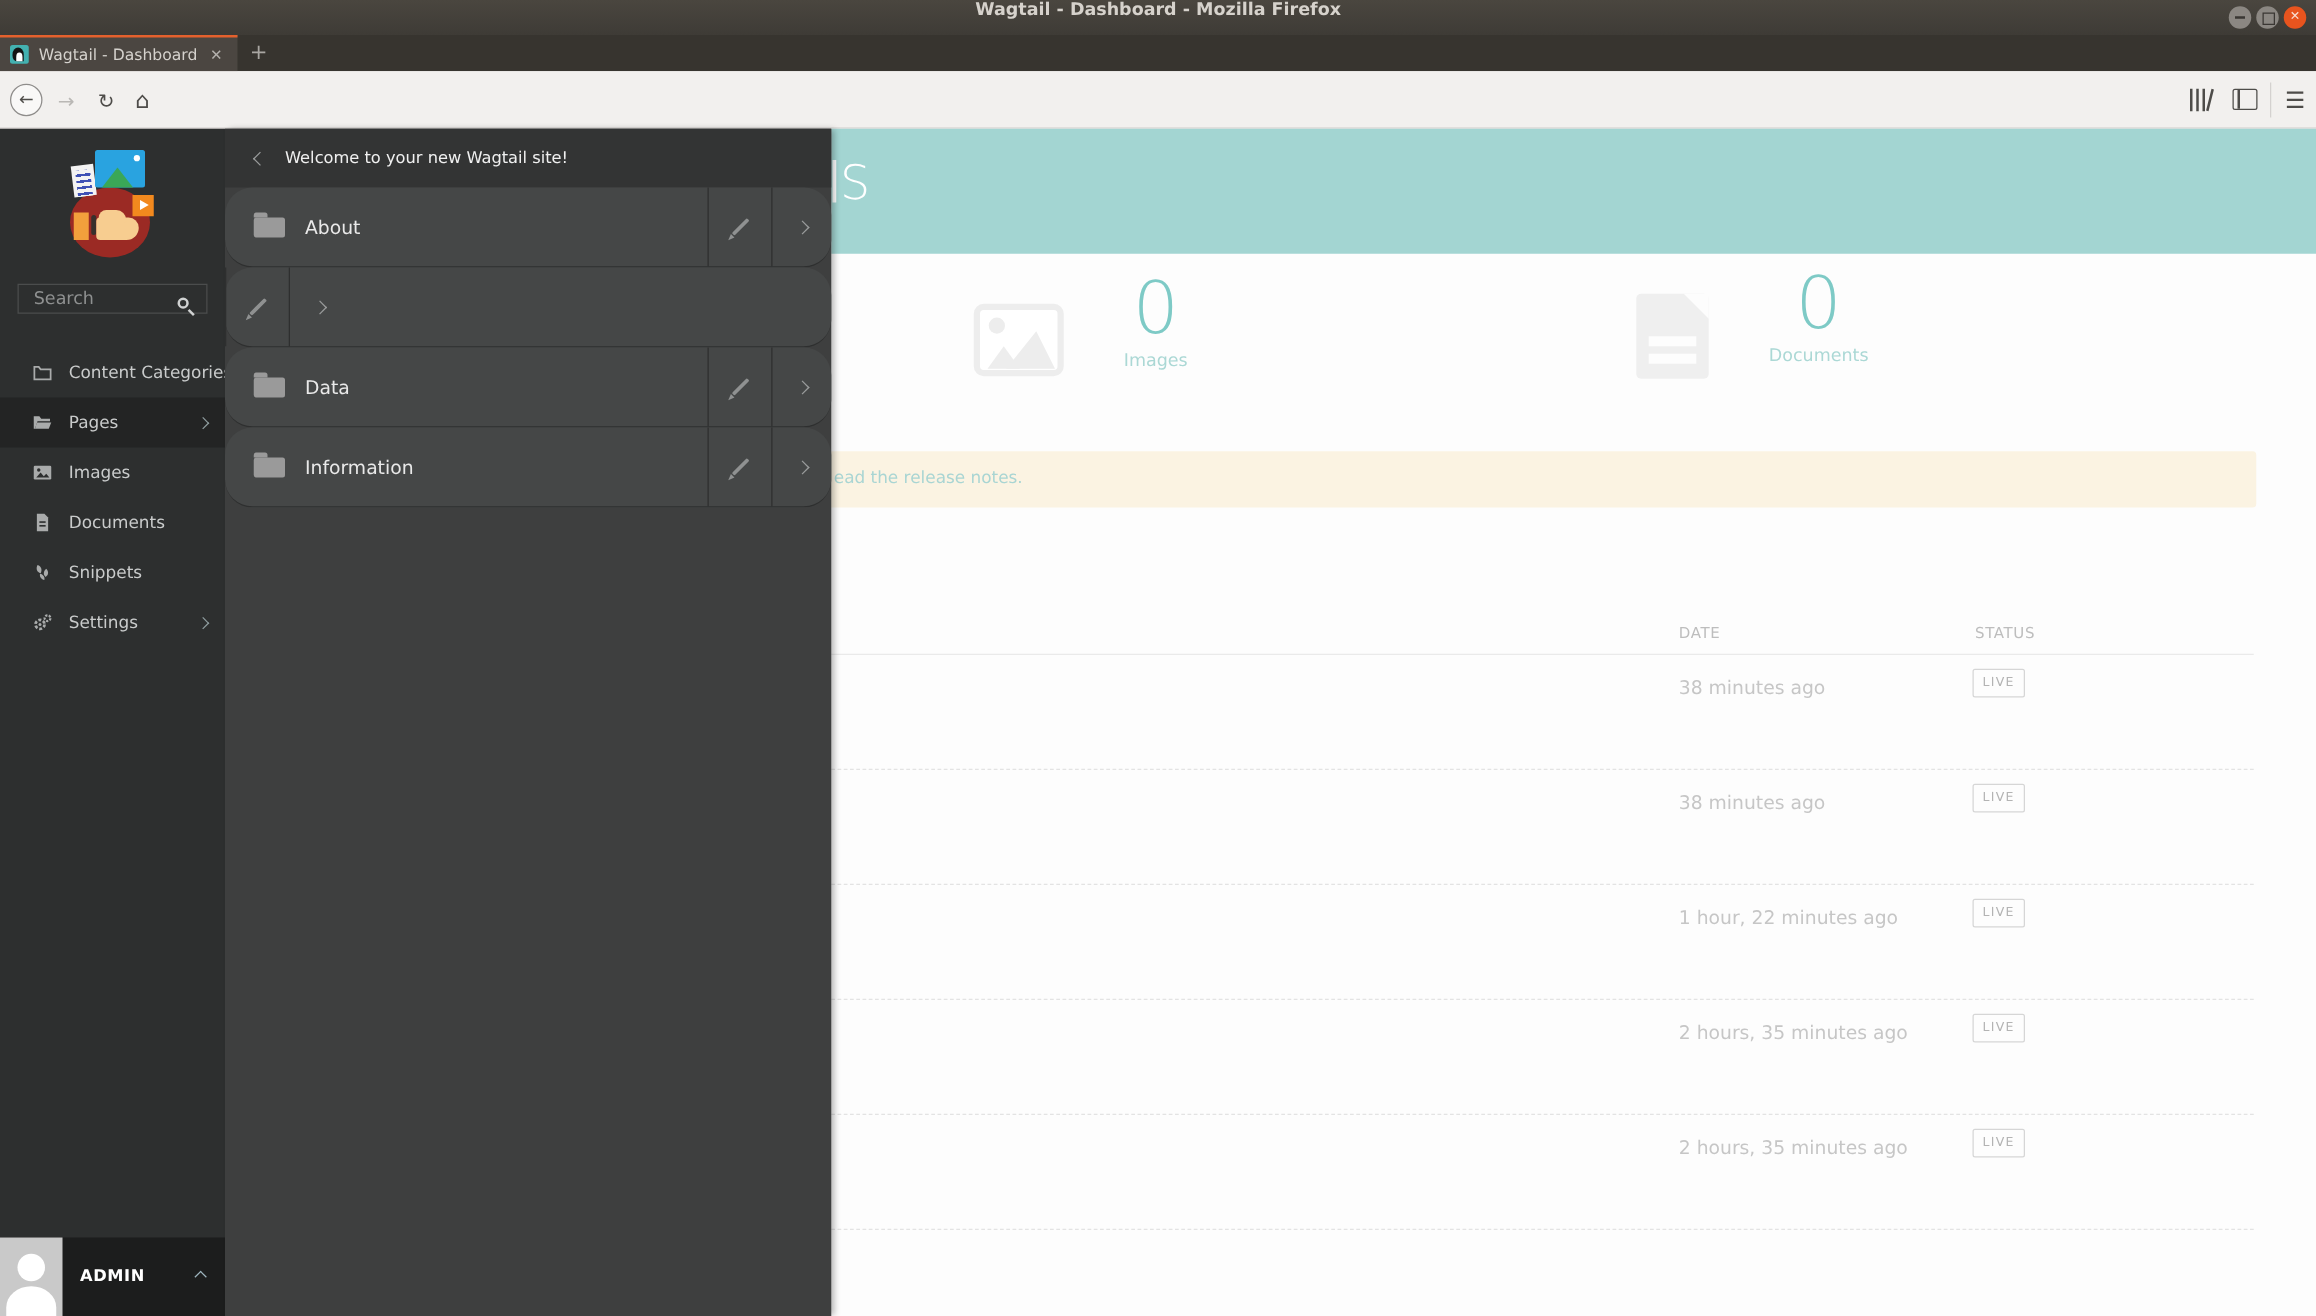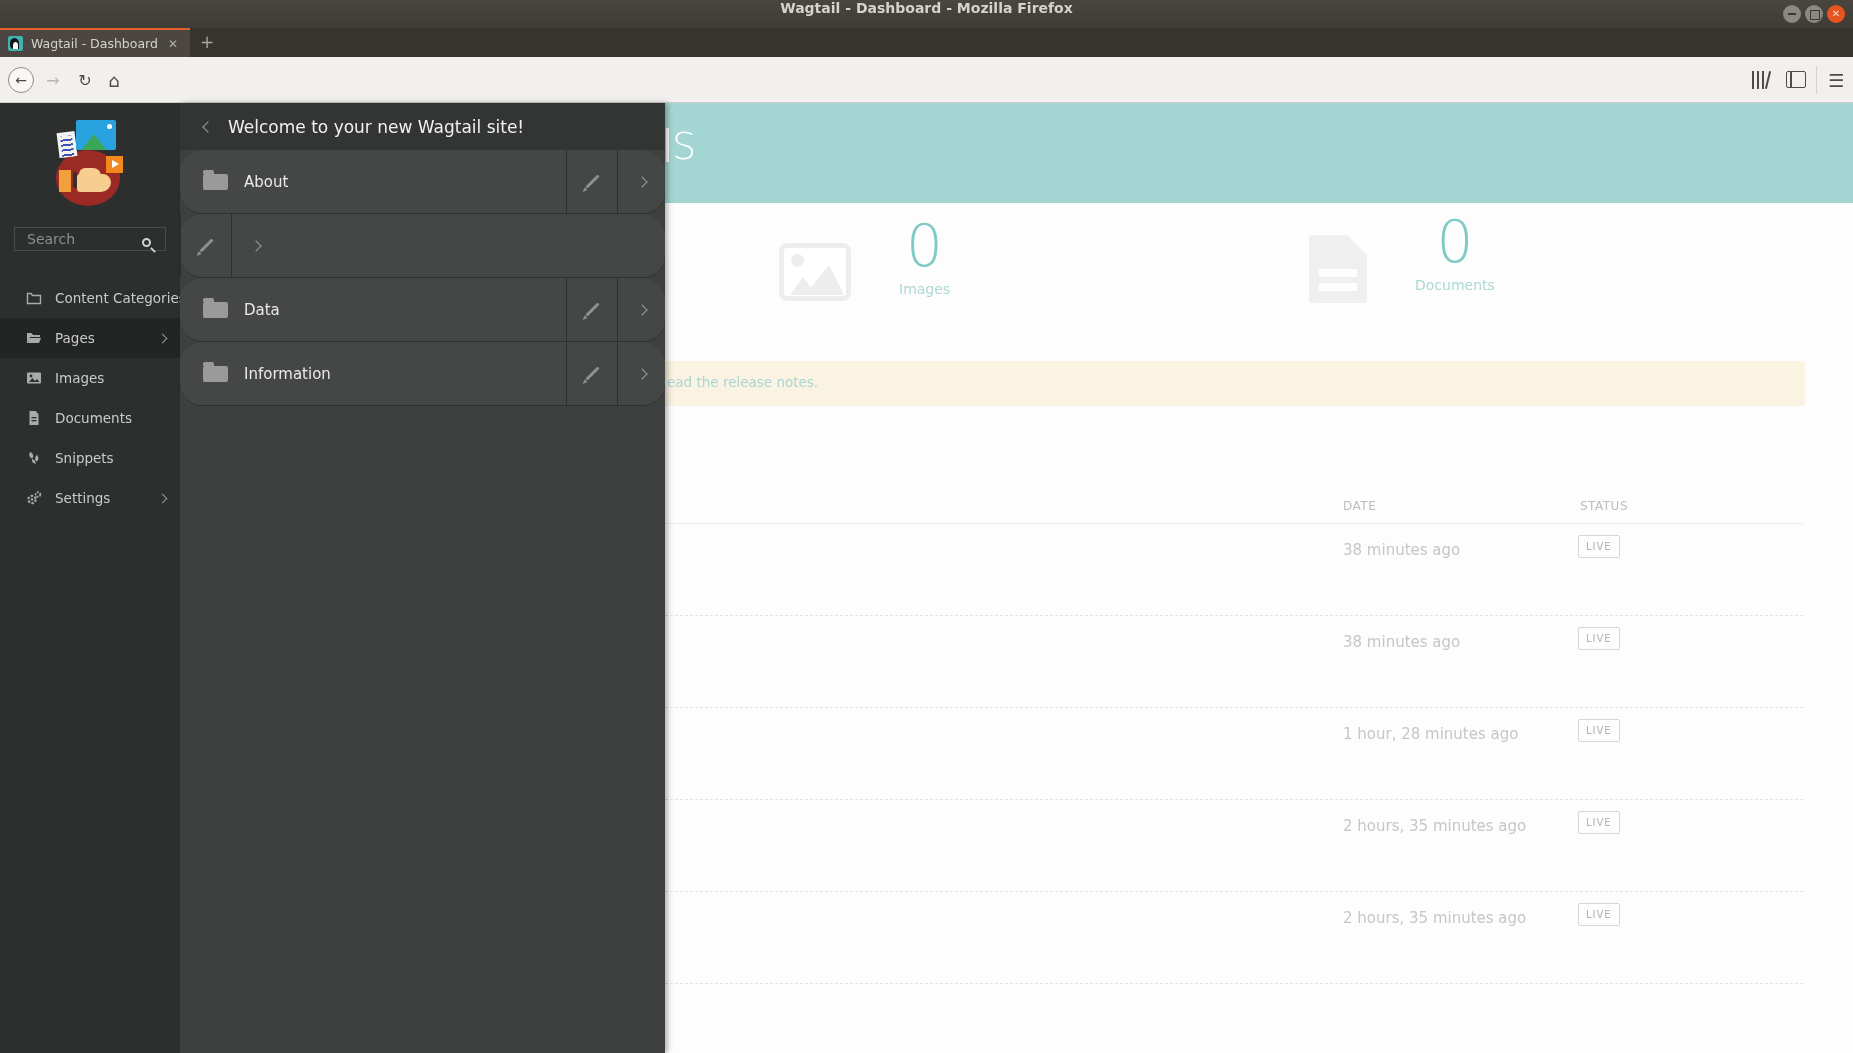--- a/index.html
+++ b/index.html
@@ -101,21 +101,21 @@
   #avatar::before { content:""; position:absolute; left:14px; top:13px; width:22px; height:22px; background:#fff; border-radius:50%; }
   #avatar::after { content:""; position:absolute; left:5px; top:39px; width:40px; height:34px; background:#fff; border-radius:50% 50% 0 0; }
   #account-label { color:#fff; font-size:13px; font-weight:bold; letter-spacing:.5px; margin-left:14px; flex:1; }
   #account-bar .chev { margin-right:16px; border-color:#9fb6bf; }
 
   
   #flyout { position:absolute; left:180px; top:103px; width:485px; height:950px; background:#3e3f3f;
     box-shadow:3px 0 5px rgba(0,0,0,.28); z-index:5; }
   #flyout-header { height:47px; background:#333434; display:flex; align-items:center; padding:0 0 0 24px; cursor:pointer; }
   #flyout-header .chev { border-color:#9a9c9c; padding:3.5px; margin-right:16px; }
-  #flyout-title { color:#f0f0f0; font-size:17px; }
+  #flyout-title { color:#f0f0f0; font-size:13px; }
   .x-row { height:64px; background:#454747; border-bottom:1px solid #2e2f2f; display:flex; align-items:stretch; cursor:pointer;border-radius:22px; }
   .x-main { flex:1; display:flex; align-items:center; }
   .x-folder { width:25px; height:16px; background:#9a9a9a; border-radius:2px; position:relative; margin:0 16px 0 23px; flex:none; }
   .x-folder::before { content:""; position:absolute; top:-4px; left:0; width:11px; height:4px; background:#9a9a9a; border-radius:2px 2px 0 0; }
   .x-label { color:#e9e9e9; font-size:15px; }
   .x-cell { width:51px; border-left:1px solid #2e2f2f; display:flex; align-items:center; justify-content:center; cursor:pointer; }
   .x-cell.last { width:48px; }
   .pencil { width:17px; height:3px; background:#8f9191; border-radius:1px; transform:rotate(-45deg); position:relative; }
   .pencil::after { content:""; position:absolute; left:-6px; top:-0.5px; border-top:2px solid transparent;
     border-bottom:2px solid transparent; border-right:5px solid #8f9191; }
@@ -263,20 +263,25 @@
       <svg width="16" height="16" viewBox="0 0 16 16">
         <circle cx="6" cy="9.5" r="3.6" fill="none" stroke="#a9abab" stroke-width="2.2" stroke-dasharray="2.4 1.4"></circle>
         <circle cx="6" cy="9.5" r="1.2" fill="#a9abab"></circle>
         <circle cx="12" cy="4.5" r="2.3" fill="none" stroke="#a9abab" stroke-width="1.8" stroke-dasharray="1.8 1.1"></circle>
         </svg>
       <span class="lbl">Settings</span>
       <span class="chev right"></span>
     </div>
   </nav>
 
+  <div id="account-bar">
+    <span id="avatar"></span>
+    <span id="account-label">ADMIN</span>
+    <span class="chev up"></span>
+  </div>
 </div>
 
 <div id="main">
   <div id="teal-header">
     <div id="page-heading">
       <span class="sliver"></span>
       <span>S</span>
     </div>
   </div>
 
@@ -312,21 +317,21 @@
     <div id="table-body">
       <div class="trow">
         <span class="date">38 minutes ago</span>
         <span class="badge">LIVE</span>
       </div>
       <div class="trow">
         <span class="date">38 minutes ago</span>
         <span class="badge">LIVE</span>
       </div>
       <div class="trow">
-        <span class="date">1 hour, 28 minutes ago</span>
+        <span class="date">1 hour, 22 minutes ago</span>
         <span class="badge">LIVE</span>
       </div>
       <div class="trow">
         <span class="date">2 hours, 35 minutes ago</span>
         <span class="badge">LIVE</span>
       </div>
       <div class="trow">
         <span class="date">2 hours, 35 minutes ago</span>
         <span class="badge">LIVE</span>
       </div>

